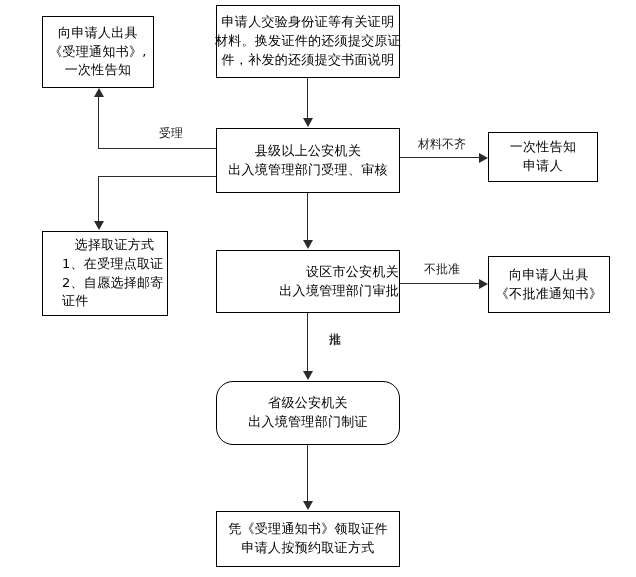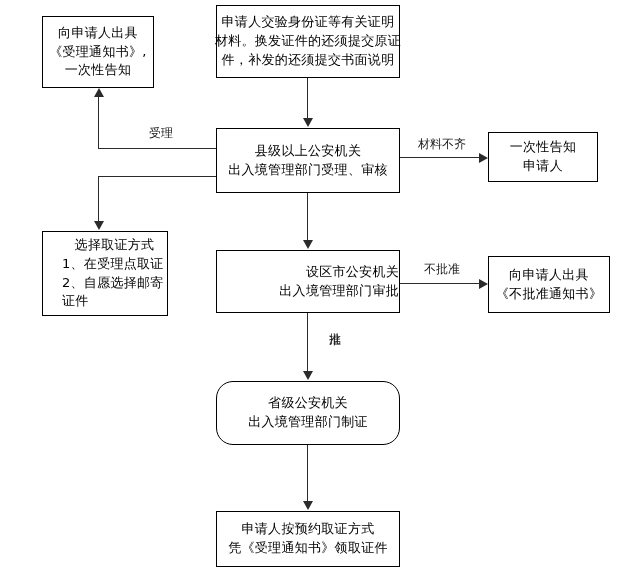--- a/index.html
+++ b/index.html
@@ -133,31 +133,31 @@
     <span class="ln">向申请人出具</span>
     <span class="ln">《不批准通知书》</span>
   </div>
 
   <div class="node" style="left:216px; top:381px; width:184px; height:64px;border-radius:17px;">
     <span class="ln">省级公安机关</span>
     <span class="ln">出入境管理部门制证</span>
   </div>
 
   <div class="node" style="left:216px; top:511px; width:184px; height:56px;">
+    <span class="ln">凭《受理通知书》领取证件</span>
     <span class="ln">申请人按预约取证方式</span>
-    <span class="ln">凭《受理通知书》领取证件</span>
   </div>
 
   <div class="edge v" style="left:307px; top:78px; height:41px;"></div>
   <div class="arrow down" style="left:303px; top:118px;"></div>
 
   <div class="edge h" style="left:98px; top:148px; width:118px;"></div>
   <div class="edge v" style="left:98px; top:97px; height:51px;"></div>
   <div class="arrow up" style="left:94px; top:88px;"></div>
-  <div class="edge-label" style="left:149px; top:125px;">受理</div>
+  <div class="edge-label" style="left:159px; top:125px;">受理</div>
 
   <div class="edge h" style="left:98px; top:176px; width:118px;"></div>
   <div class="edge v" style="left:98px; top:176px; height:46px;"></div>
   <div class="arrow down" style="left:94px; top:221px;"></div>
 
   <div class="edge h" style="left:400px; top:157px; width:80px;"></div>
   <div class="arrow right" style="left:479px; top:153px;"></div>
   <div class="edge-label" style="left:418px; top:136px;">材料不齐</div>
 
   <div class="edge v" style="left:307px; top:193px; height:48px;"></div>

